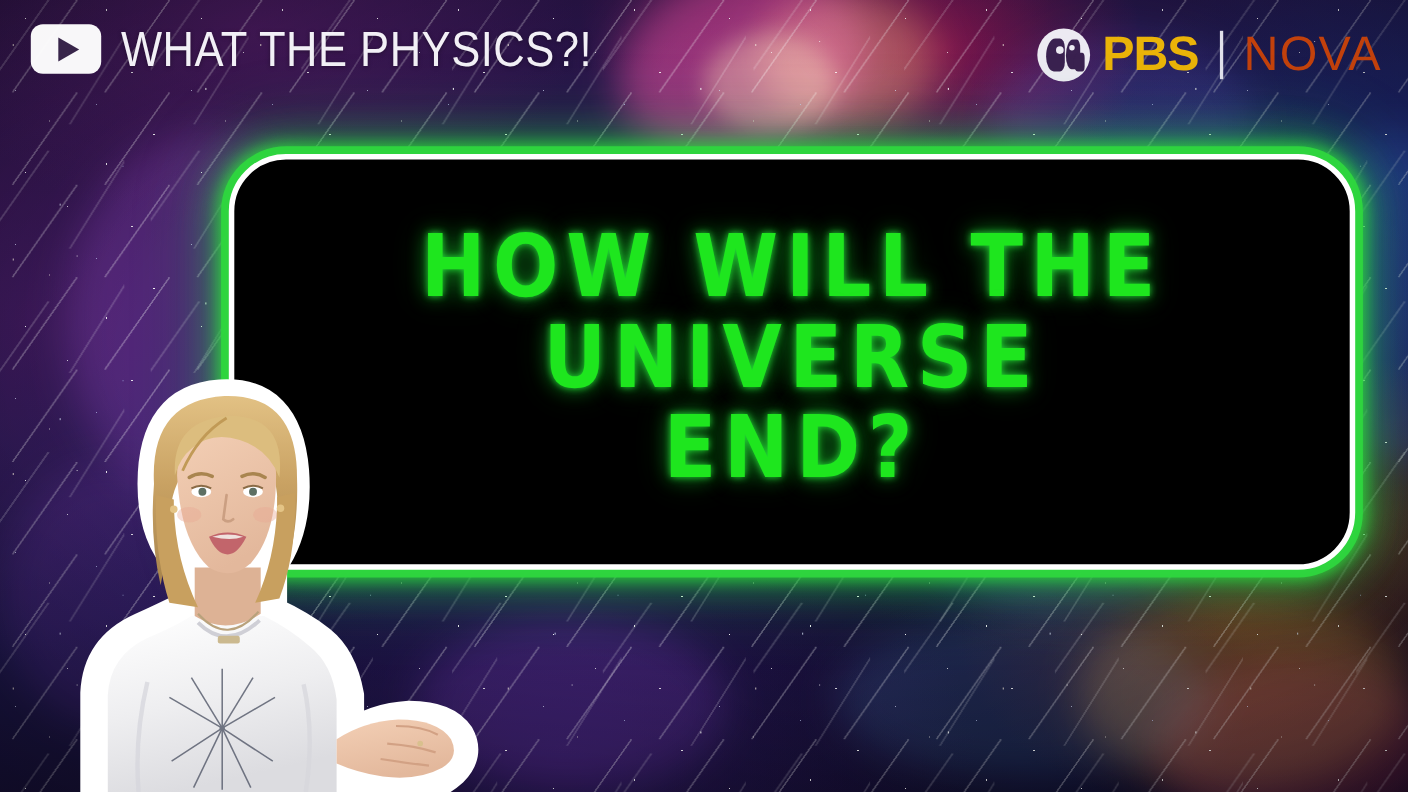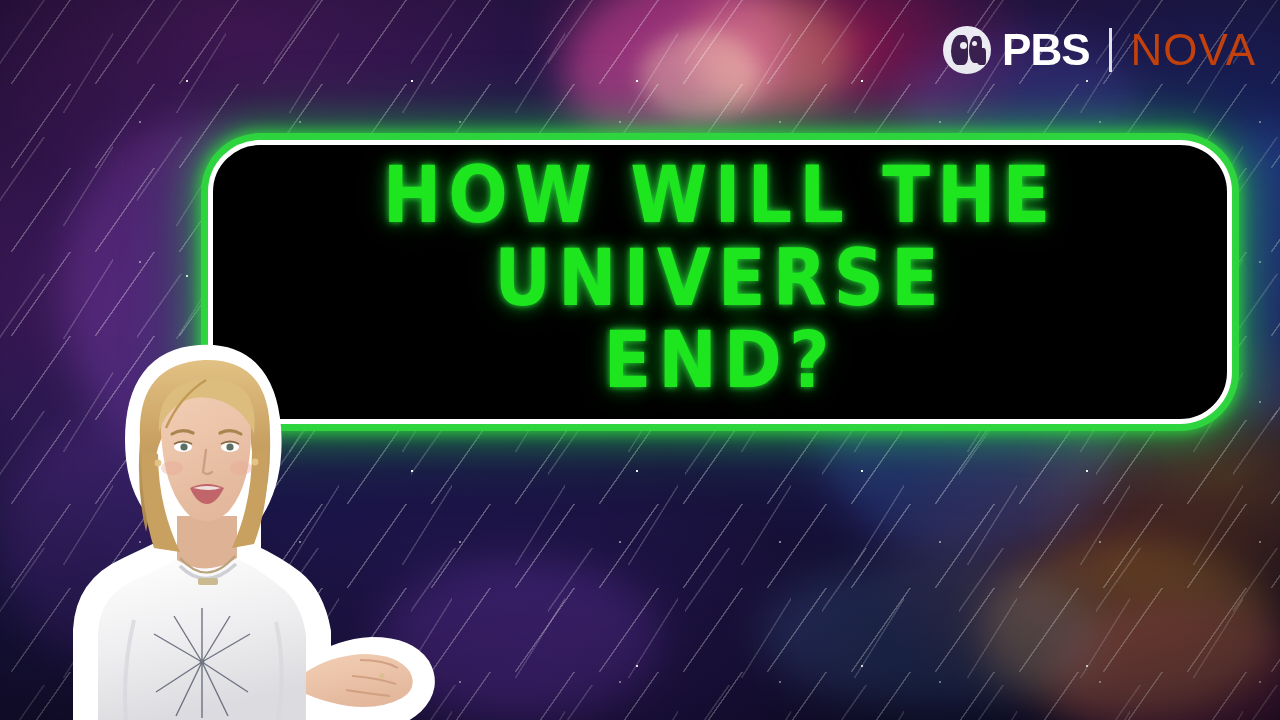--- a/index.html
+++ b/index.html
@@ -197,21 +197,21 @@
     left: 33px; top: 22px;
     width: 10px; height: 17px;
     background: #3a2150;
     border-radius: 50% 24% 24% 42% / 55% 28% 28% 50%;
   }
   .pbs-word {
     font-size: 44px;
     font-weight: 700;
     letter-spacing: -1px;
     line-height: 1;
-    color: #ffffff;
+    color: #eab308;
   }
   .pbs-divider {
     width: 3px;
     height: 44px;
     background: #ecebf3;
     margin: 0 8px;
     opacity: 0.95;
   }
   .nova-word {
     font-size: 44px;
@@ -220,21 +220,21 @@
     line-height: 1;
     color: #c2410c;
   }
 
   
   .title-card {
     position: absolute;
     left: 208px;
     top: 140px;
     width: 1024px;
-    height: 284px;
+    height: 378px;
     background: #000000;
     border: 5px solid #ffffff;
     border-radius: 52px;
     box-sizing: border-box;
     box-shadow:
       0 0 0 7px rgba(46, 214, 62, 0.95),
       0 0 14px 9px rgba(46, 220, 60, 0.80),
       0 0 34px 16px rgba(40, 210, 70, 0.45),
       0 0 64px 26px rgba(30, 190, 70, 0.22);
     display: flex;
@@ -293,20 +293,26 @@
   <div class="wisp w10"></div>
   <div class="wisp w11"></div>
   <div class="wisp w12"></div>
 
   <div class="stars stars-a"></div>
   <div class="stars stars-b"></div>
   <div class="stars stars-streak"></div>
   <div class="stars stars-streak2"></div>
   <div class="vignette"></div>
 
+  <div class="brand-left">
+    <div class="yt-icon">
+      <div class="yt-tri"></div>
+    </div>
+    <div class="show-title">WHAT THE PHYSICS?!</div>
+  </div>
 
   <div class="brand-right">
     <div class="pbs-mark">
       <span class="head"></span>
       <span class="eye"></span>
       <span class="p2"></span>
       <span class="p3"></span>
     </div>
     <div class="pbs-word">PBS</div>
     <div class="pbs-divider"></div>

